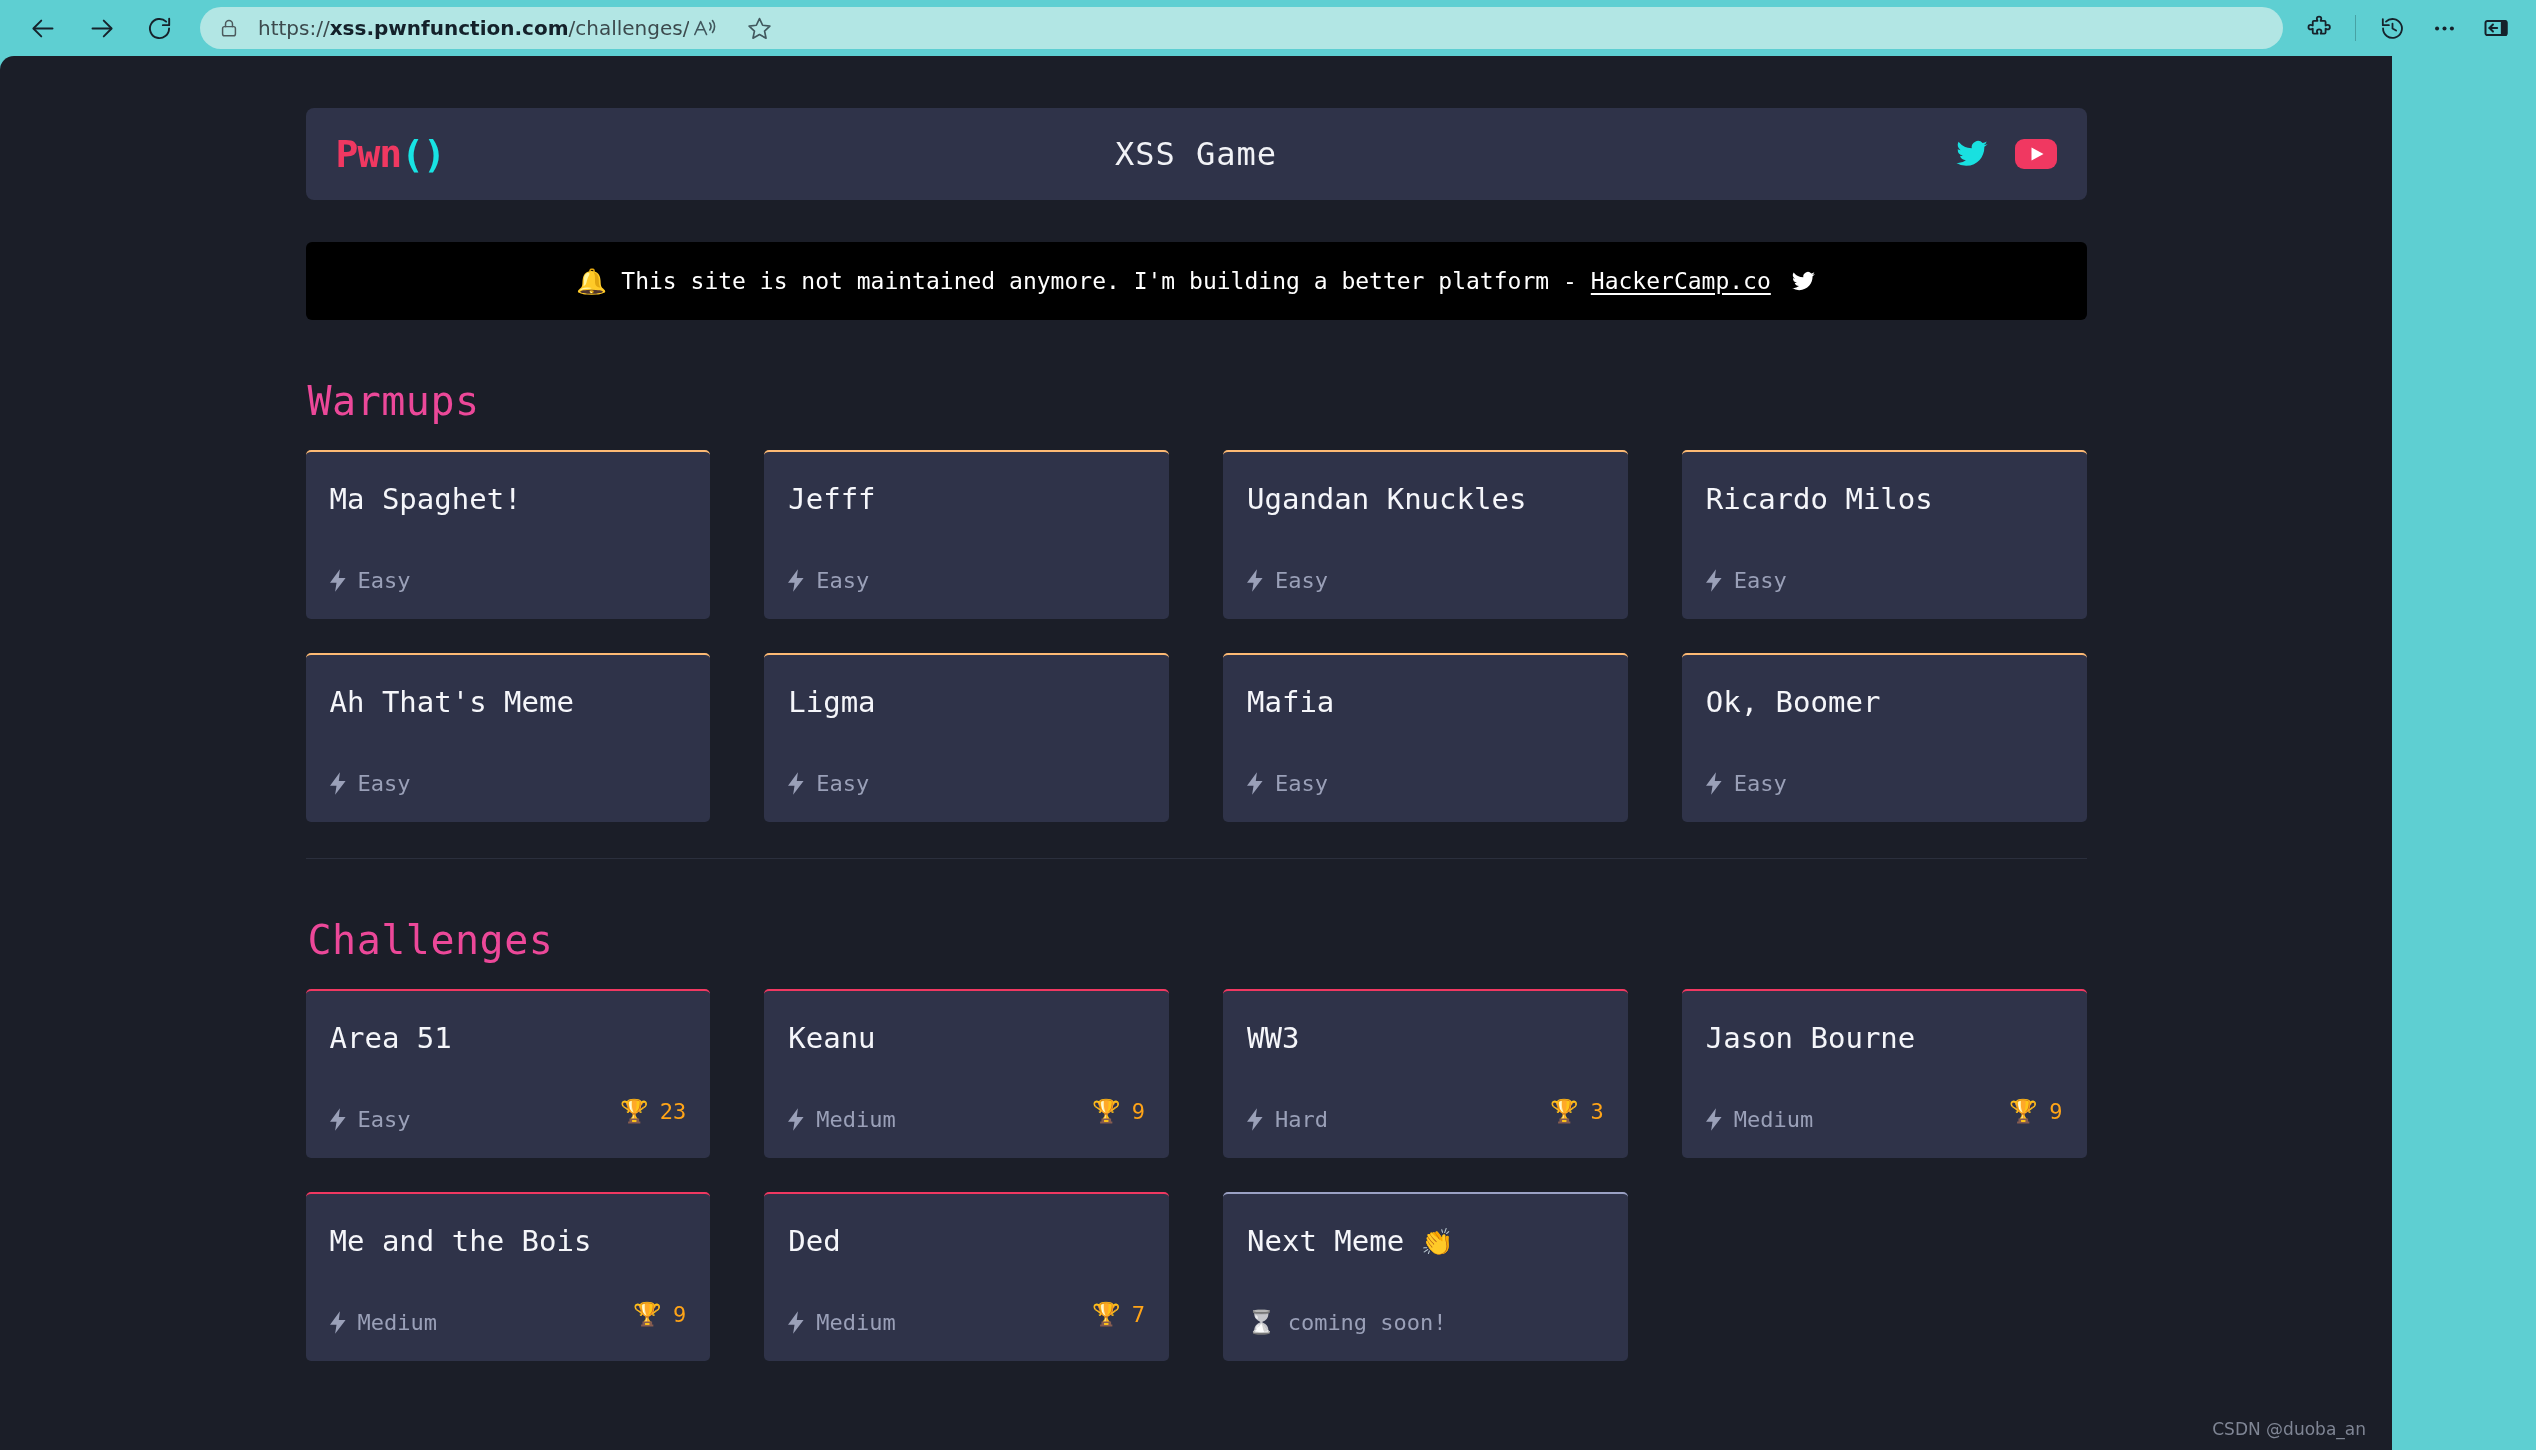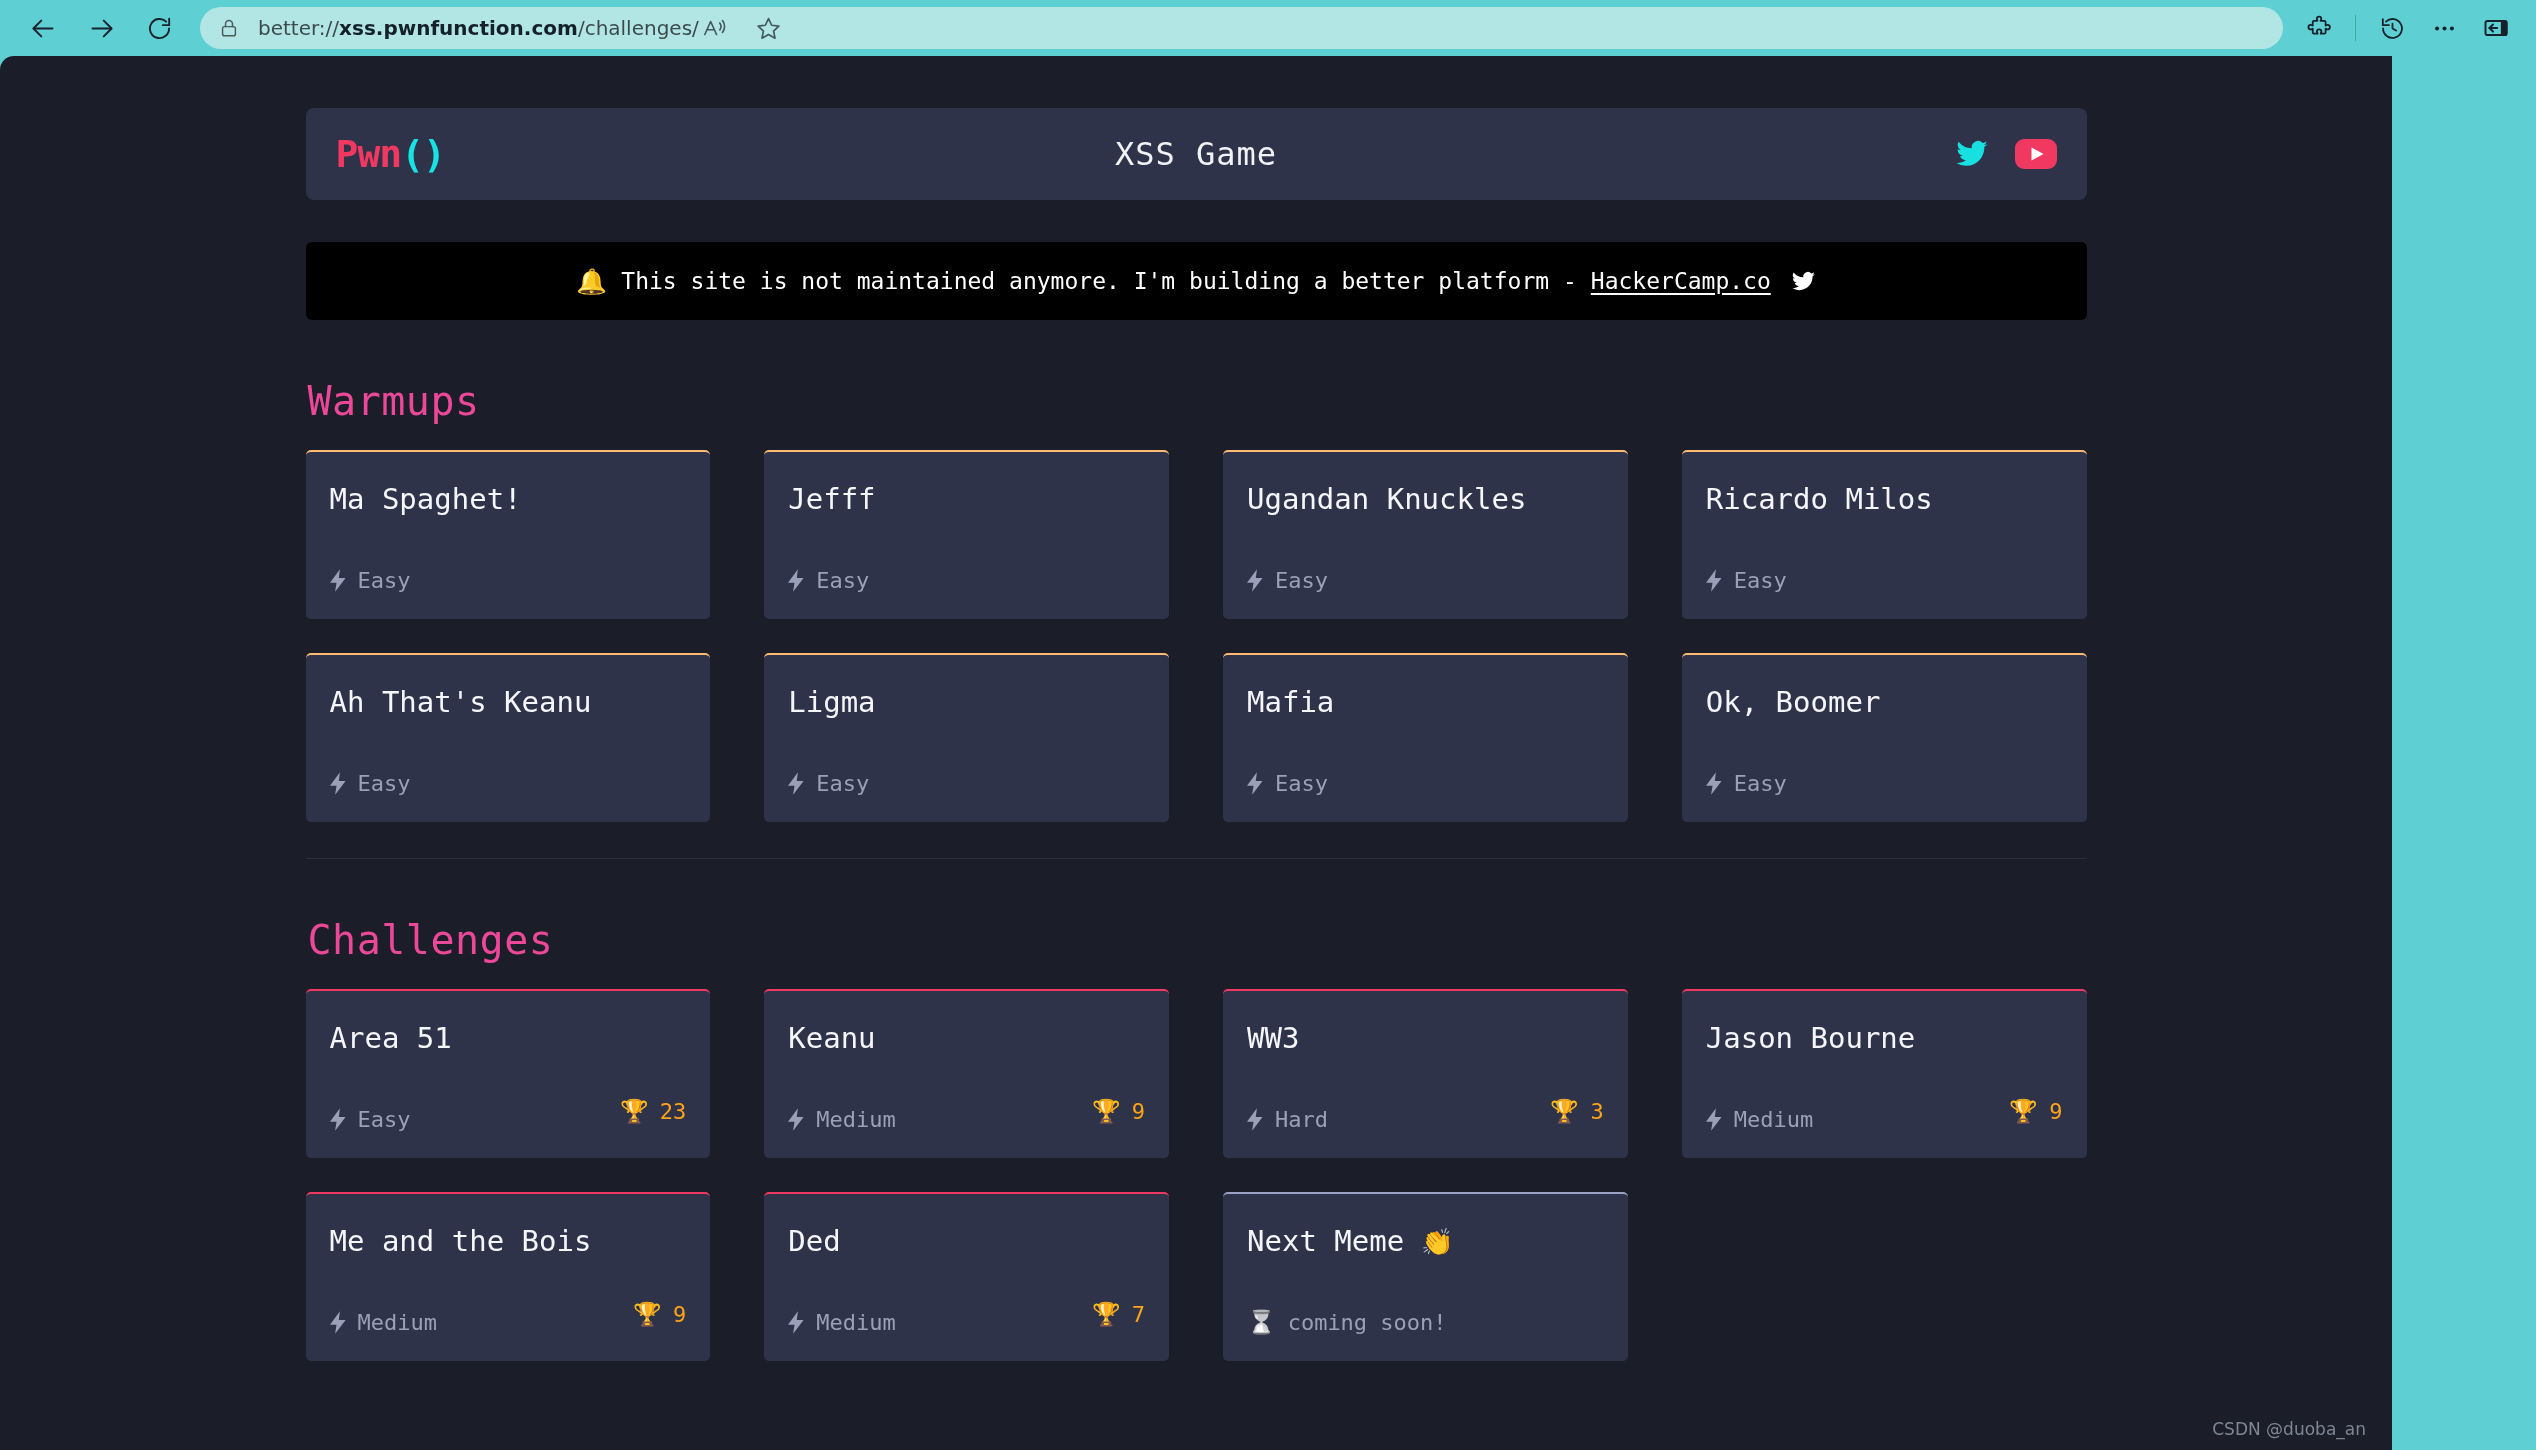--- a/index.html
+++ b/index.html
@@ -226,21 +226,21 @@
     </svg>
   </div>
 
   <div class="omnibox">
     <span class="lock-icon">
       <svg width="22" height="22" viewBox="0 0 24 24" fill="none" stroke="currentColor" stroke-width="1.6" stroke-linecap="round" stroke-linejoin="round">
         <rect x="5" y="10.5" width="14" height="10" rx="2"></rect>
           <path d="M8.2 10.5V7.6a3.8 3.8 0 0 1 7.6 0v2.9"></path>
       </svg>
     </span>
-    <span class="url-text"><span>better://</span><span class="host">xss.pwnfunction.com</span><span>/challenges/</span></span>
+    <span class="url-text"><span>https://</span><span class="host">xss.pwnfunction.com</span><span>/challenges/</span></span>
     <span class="omni-right">
       <span class="chrome-icon">
         <svg width="26" height="26" viewBox="0 0 24 24" fill="none" stroke="currentColor" stroke-width="1.5" stroke-linecap="round" stroke-linejoin="round" style="opacity:.72">
           <path d="M2.6 18 8 6l5.4 12"></path>
             <path d="M4.8 13.6h6.4"></path>
           <path d="M16.4 7.4a5.4 5.4 0 0 1 0 6.4"></path>
             <path d="M18.9 5.1a8.8 8.8 0 0 1 0 11"></path>
         </svg>
       </span>
       <span class="chrome-icon">
@@ -365,21 +365,21 @@
             <span class="bolt">
                 <svg width="17" height="23" viewBox="0 0 12 16" fill="currentColor">
                   <polygon points="7,0 0,9.5 4.6,9.5 3.6,16 11,6.2 6.2,6.2"></polygon>
                 </svg>
               </span>
             <span>Easy</span>
           </span>
         </div>
       </div>
       <div class="card">
-        <div class="card-title">Ah That's Keanu</div>
+        <div class="card-title">Ah That's Meme</div>
         <div class="card-meta">
           <span class="difficulty">
             <span class="bolt">
                 <svg width="17" height="23" viewBox="0 0 12 16" fill="currentColor">
                   <polygon points="7,0 0,9.5 4.6,9.5 3.6,16 11,6.2 6.2,6.2"></polygon>
                 </svg>
               </span>
             <span>Easy</span>
           </span>
         </div>

